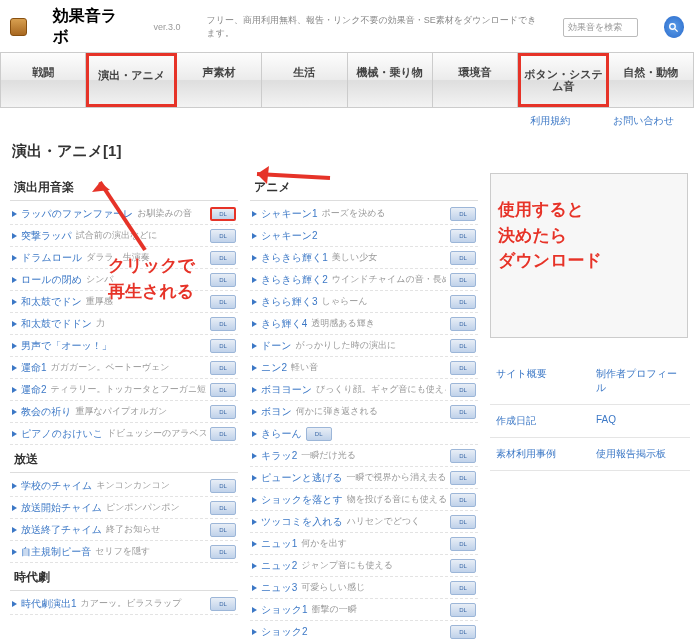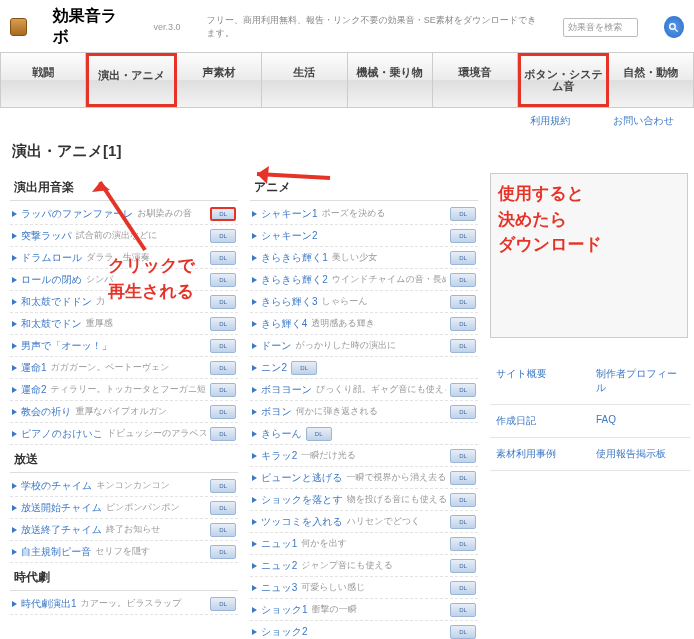--- a/index.html
+++ b/index.html
@@ -98,28 +98,28 @@
         <div class="dl-btn">DL</div>
       </div>
       <div class="row">
         <div class="play-icon"></div>
         <span class="sound-name">ロールの閉め</span>
         <span class="sound-desc">シンバ</span>
         <div class="dl-btn">DL</div>
       </div>
       <div class="row">
         <div class="play-icon"></div>
+        <span class="sound-name">和太鼓でドン</span>
+        <span class="sound-desc">重厚感</span>
+        <div class="dl-btn">DL</div>
+      </div>
+      <div class="row">
+        <div class="play-icon"></div>
         <span class="sound-name">和太鼓でドドン</span>
         <span class="sound-desc">力</span>
-        <div class="dl-btn">DL</div>
-      </div>
-      <div class="row">
-        <div class="play-icon"></div>
-        <span class="sound-name">和太鼓でドン</span>
-        <span class="sound-desc">重厚感</span>
         <div class="dl-btn">DL</div>
       </div>
       <div class="row">
         <div class="play-icon"></div>
         <span class="sound-name">男声で「オーッ！」</span>
         <span class="sound-desc"></span>
         <div class="dl-btn">DL</div>
       </div>
       <div class="row">
         <div class="play-icon"></div>
@@ -218,20 +218,21 @@
       </div>
       <div class="row">
         <div class="play-icon"></div>
         <span class="sound-name">ドーン</span>
         <span class="sound-desc">がっかりした時の演出に</span>
         <div class="dl-btn">DL</div>
       </div>
       <div class="row">
         <div class="play-icon"></div>
         <span class="sound-name">ニン2</span>
+        <span class="sound-desc">軽い音</span>
         <div class="dl-btn">DL</div>
       </div>
       <div class="row">
         <div class="play-icon"></div>
         <span class="sound-name">ボヨヨーン</span>
         <span class="sound-desc">びっくり顔。ギャグ音にも使える</span>
         <div class="dl-btn">DL</div>
       </div>
       <div class="row">
         <div class="play-icon"></div>
@@ -319,21 +320,21 @@
         <div class="side-row">
           <div class="side-cell">素材利用事例</div>
           <div class="side-cell">使用報告掲示板</div>
         </div>
       </div>
   </div>
 </div>
 
 <div class="annotation" style="left:108px; top:253px; white-space:pre;">クリックで
 再生される</div>
-<div class="annotation" style="left:498px; top:181px; white-space:pre;">使用すると
+<div class="annotation" style="left:498px; top:197px; white-space:pre;">使用すると
 決めたら
 ダウンロード</div>
 
 <svg class="arrow" style="left:90px; top:170px;" width="80" height="90">
   <line class="arrow-line" x1="55" y1="80" x2="10" y2="12"></line>
   <polygon class="arrow-head" points="10,12 2,22 20,20"></polygon>
 </svg>
 
 <svg class="arrow" style="left:245px; top:160px;" width="90" height="40">
   <line class="arrow-line" x1="85" y1="18" x2="12" y2="14"></line>

